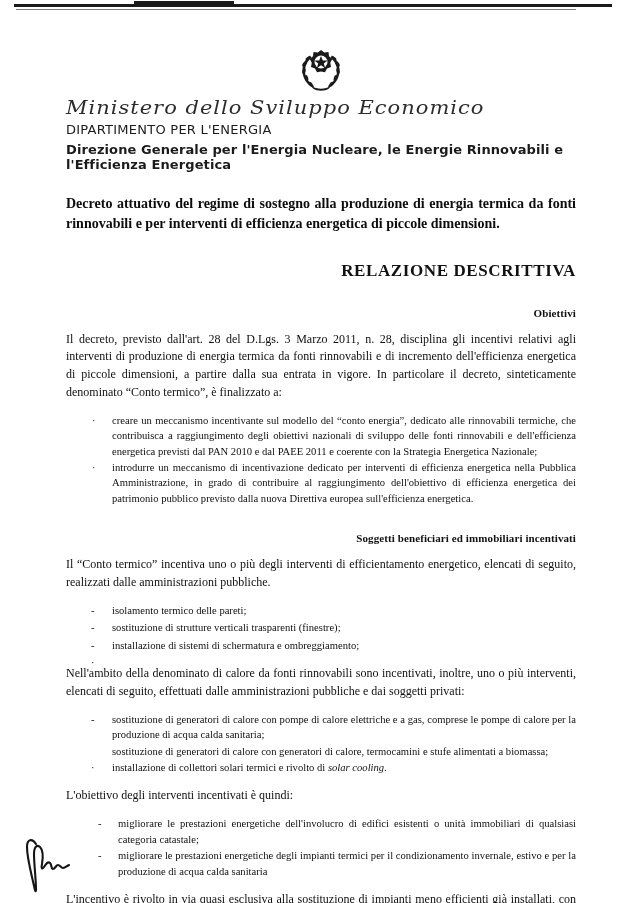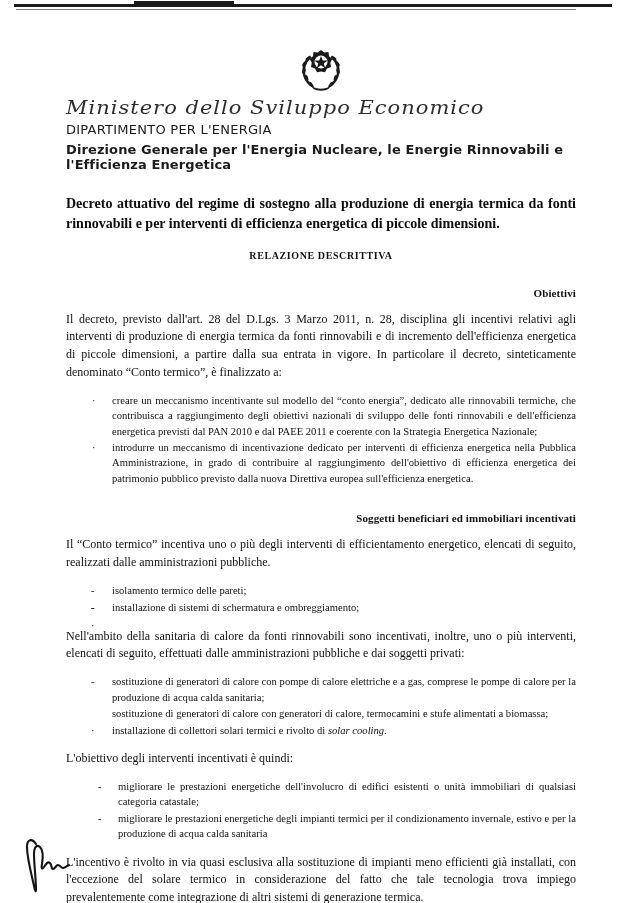--- a/index.html
+++ b/index.html
@@ -91,23 +91,23 @@
   
   .doc-title {
     margin-top: 22px;
     font-size: 14px;
     font-weight: bold;
     line-height: 1.45;
     text-align: justify;
     color: #0d0d0d;
   }
   .section-center {
-    margin-top: 15px;
-    text-align: center;
-    font-size: 10px;
+    margin-top: 26px;
+    text-align: right;
+    font-size: 17px;
     font-weight: bold;
     letter-spacing: .6px;
   }
   h2.section-heading {
     margin: 26px 0 0 0;
     font-size: 11px;
     font-weight: bold;
     letter-spacing: .1px;
     text-align: right;
   }
@@ -222,31 +222,32 @@
 
     <p class="para">Il “Conto termico” incentiva uno o più degli interventi di efficientamento energetico, elencati di seguito, realizzati dalle amministrazioni pubbliche.</p>
 
     <ul class="bullets dash compact">
       <li>
         <span class="bullet-mark">-</span>
         <span>isolamento termico delle pareti;</span>
       </li>
       <li>
         <span class="bullet-mark">-</span>
+        <span>sostituzione di strutture verticali trasparenti (finestre);</span>
       </li>
       <li>
         <span class="bullet-mark">-</span>
         <span>installazione di sistemi di schermatura e ombreggiamento;</span>
       </li>
       <li>
         <span class="bullet-mark">·</span>
       </li>
     </ul>
 
-    <p class="para">Nell'ambito della sanitaria di calore da fonti rinnovabili sono incentivati, inoltre, uno o più interventi, elencati di seguito, effettuati dalle amministrazioni pubbliche e dai soggetti privati:</p>
+    <p class="para">Nell'ambito della denominato di calore da fonti rinnovabili sono incentivati, inoltre, uno o più interventi, elencati di seguito, effettuati dalle amministrazioni pubbliche e dai soggetti privati:</p>
 
     <ul class="bullets dash">
       <li>
         <span class="bullet-mark">-</span>
         <span>sostituzione di generatori di calore con pompe di calore elettriche e a gas, comprese le pompe di calore per la produzione di acqua calda sanitaria;</span>
       </li>
       <li>
         
         <span>sostituzione di generatori di calore con generatori di calore, termocamini e stufe alimentati a biomassa;</span>
       </li>

